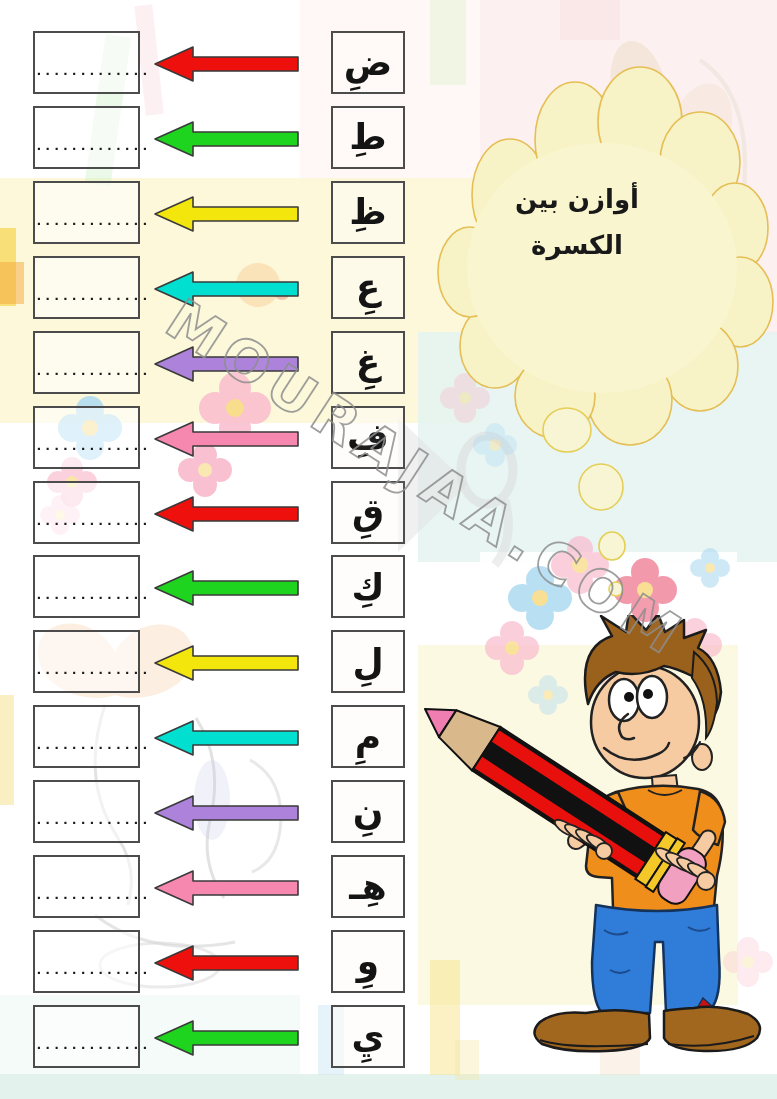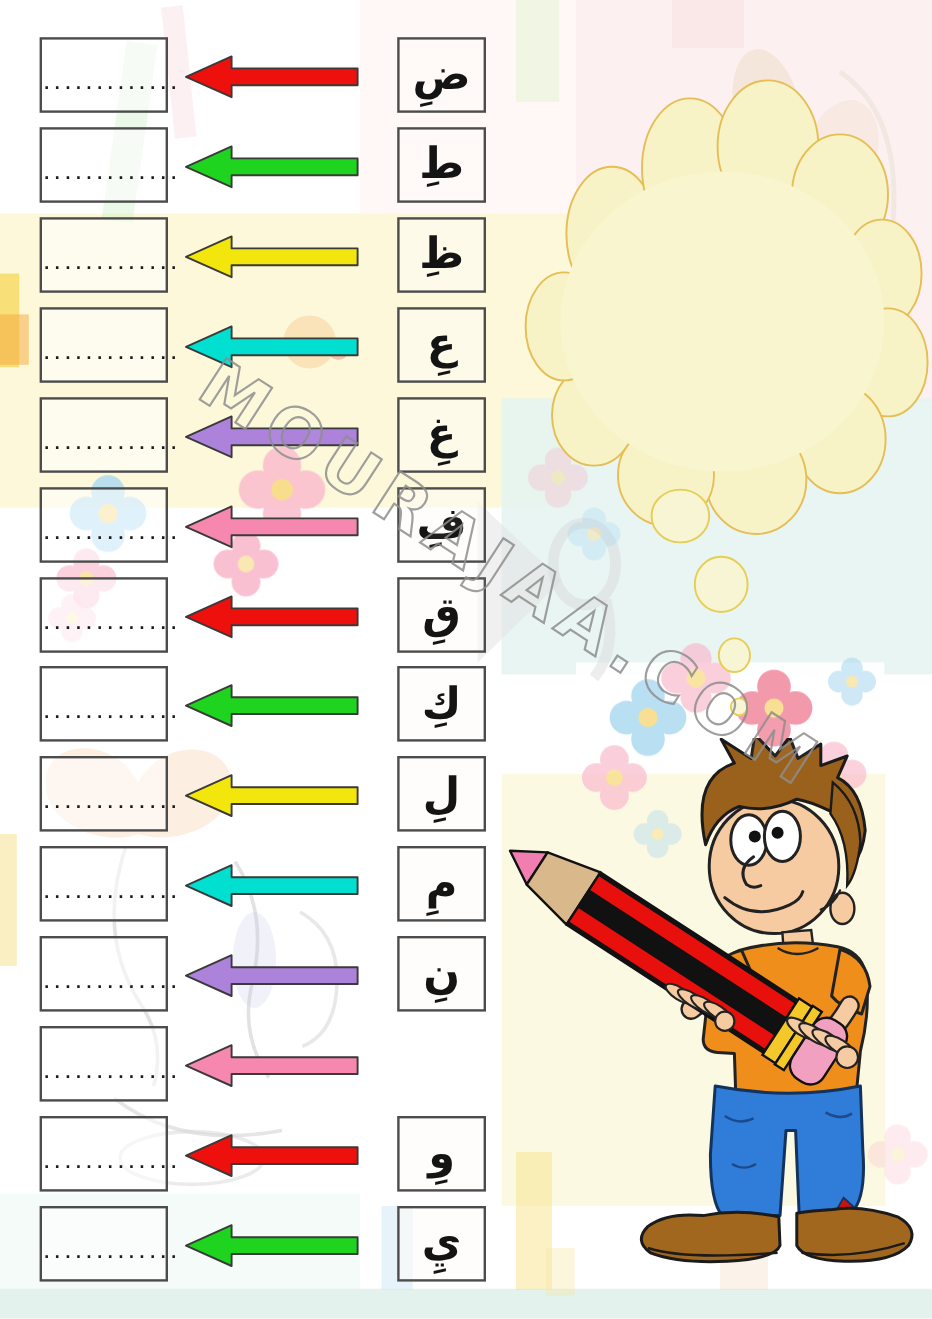--- a/index.html
+++ b/index.html
@@ -211,20 +211,22 @@
     </g>
     <ellipse cx="602" cy="268" rx="135" ry="125" fill="#F9F5CE" stroke="none"></ellipse>
     <g fill="#F7F5D4" stroke="#E5CE55" stroke-width="1.6">
       <ellipse cx="567" cy="430" rx="24" ry="22"></ellipse>
       <ellipse cx="601" cy="487" rx="22" ry="23"></ellipse>
       <ellipse cx="612" cy="546" rx="13" ry="14"></ellipse>
       <ellipse cx="616" cy="589" rx="7" ry="7"></ellipse>
     </g>
   </svg>
   <div class="bubble-text">
+    <div>أوازن بين</div>
+    <div>الكسرة</div>
   </div>
 
   <div class="rows" id="rows">
     <div class="row">
       <div class="answer-box">
         <span class="dots">.............</span>
       </div>
       <svg class="arrow-svg" width="147" height="40" viewBox="0 0 147 40">
         <polygon points="2,20 40,3 40,13 145,13 145,27 40,27 40,37" stroke="#3a3a3a" stroke-width="1.6" stroke-linejoin="round" fill="#ED100C"></polygon>
       </svg>
@@ -353,20 +355,23 @@
       </div>
     </div>
 
     <div class="row">
       <div class="answer-box">
         <span class="dots">.............</span>
       </div>
       <svg class="arrow-svg" width="147" height="40" viewBox="0 0 147 40">
         <polygon points="2,20 40,3 40,13 145,13 145,27 40,27 40,37" stroke="#3a3a3a" stroke-width="1.6" stroke-linejoin="round" fill="#F687AE"></polygon>
       </svg>
+      <div class="letter-box">
+        <span class="letter">هِـ</span>
+      </div>
     </div>
 
     <div class="row">
       <div class="answer-box">
         <span class="dots">.............</span>
       </div>
       <svg class="arrow-svg" width="147" height="40" viewBox="0 0 147 40">
         <polygon points="2,20 40,3 40,13 145,13 145,27 40,27 40,37" stroke="#3a3a3a" stroke-width="1.6" stroke-linejoin="round" fill="#ED100C"></polygon>
       </svg>
       <div class="letter-box">

